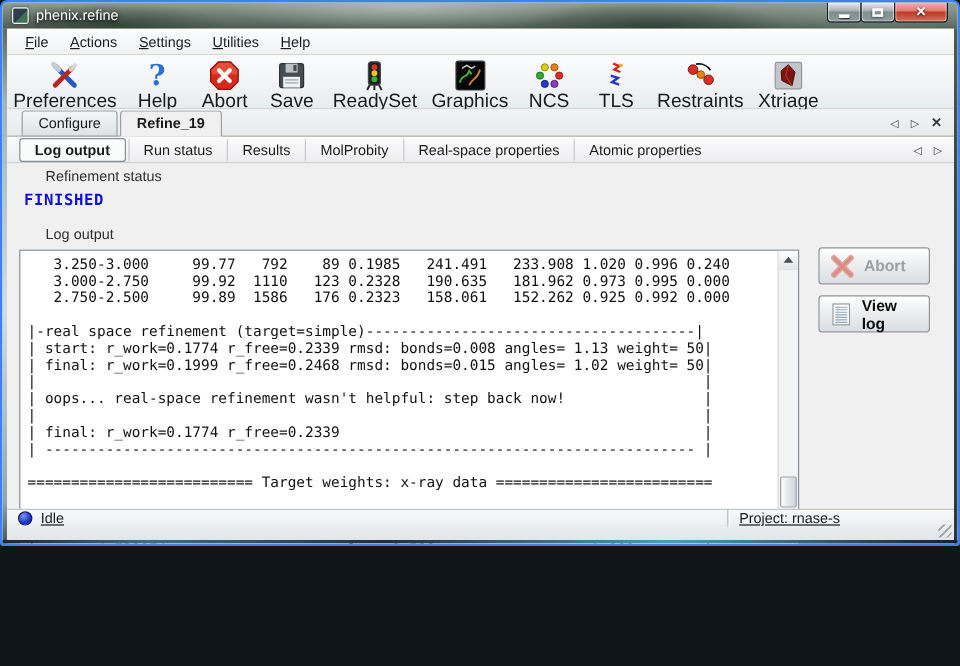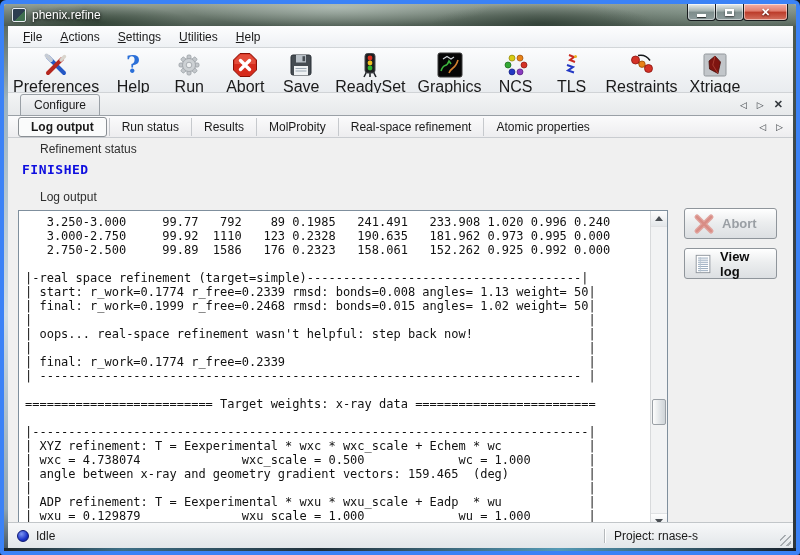--- a/index.html
+++ b/index.html
@@ -1,20 +1,20 @@
 <!DOCTYPE html>
 <html><head>
 <meta charset="utf-8">
 <style>
   html,body{margin:0;padding:0;background:#10151a;}
   *{box-sizing:border-box;}
   body{font-family:"Liberation Sans",sans-serif;font-size:12px;color:#1a1a1a;}
 
-  .window{position:relative;width:800px;height:555px;border-radius:6px 6px 3px 3px;overflow:hidden;
-    background:#f0f0f0;border:4px solid #3b82f6;}
+  .window{position:relative;width:800px;height:455px;border-radius:6px 6px 3px 3px;overflow:hidden;
+    background:#f0f0f0;border:2px solid #3b82f6;}
 
   
   .titlebar{position:absolute;top:0;left:0;right:0;height:22px;
     background:
       radial-gradient(ellipse 130px 26px at 12% 85%, rgba(34,52,38,.6), transparent 70%),
       radial-gradient(ellipse 220px 30px at 42% 15%, rgba(202,214,208,.55), transparent 70%),
       radial-gradient(ellipse 160px 30px at 68% 90%, rgba(28,44,34,.55), transparent 70%),
       radial-gradient(ellipse 200px 34px at 92% 30%, rgba(148,168,158,.5), transparent 70%),
       linear-gradient(to bottom,#93a096,#6a786d 55%,#4d5b51);
     display:flex;align-items:center;}
@@ -95,22 +95,22 @@
   .side-btn{position:absolute;left:676px;width:93px;height:31px;display:flex;align-items:center;gap:7px;
     padding:0 8px;border:1px solid #8f959b;border-radius:3px;
     background:linear-gradient(#ffffff,#eceeef 45%,#dcdfe2);box-shadow:inset 0 1px 0 #fff;}
   .side-btn .blabel{font-size:13px;font-weight:bold;}
   .btn-abort{top:70px;}
   .btn-abort .blabel{color:#9a9fa4;}
   .btn-viewlog{top:110px;}
   .btn-viewlog .blabel{color:#0d0d0d;}
 
   
-  .statusbar{height:26px;flex:none;display:flex;align-items:center;
-    background:linear-gradient(#f7f8f9,#e2e6e9);border-top:1px solid #c2c6c9;position:relative;}
+  .statusbar{height:26px;flex:none;display:flex;align-items:flex-start;
+    background:linear-gradient(#f7f8f9,#e2e6e9);border-top:1px solid #c2c6c9;position:relative;text-decoration:underline;}
   .sb-left{flex:1;display:flex;align-items:center;gap:7px;padding-left:9px;}
   .sb-right{width:189px;display:flex;align-items:center;padding-left:9px;
     border-left:1px solid #b5b9bc;box-shadow:inset 1px 0 0 #fff;}
   .idle-dot{width:12px;height:12px;border-radius:50%;
     background:radial-gradient(circle at 35% 30%,#7d96f2,#1d35c9 60%,#101f8a);border:1px solid #0d1874;}
   .grip{position:absolute;right:2px;bottom:2px;width:11px;height:11px;
     background:repeating-linear-gradient(135deg,transparent 0 3px,#a7acb0 3px 4.5px);}
 </style>
 </head>
 <body>
@@ -162,35 +162,20 @@
 
       <div class="tbitem">
         <div class="tbicon">
           <svg width="26" height="26" viewBox="0 0 26 26">
             <text x="13" y="21" text-anchor="middle" font-family="DejaVu Serif, serif" font-size="24" font-weight="bold" fill="#2a6fd8">?</text>
           </svg>
         </div>
         <span class="tblabel">Help</span>
       </div>
 
-      <div class="tbitem">
-        <div class="tbicon">
-          <svg width="26" height="26" viewBox="0 0 26 26">
-            <g fill="#c3c7cb" stroke="#9aa0a5" stroke-width="0.8">
-              <rect x="11" y="3" width="4" height="20" rx="1.4"></rect>
-              <rect x="11" y="3" width="4" height="20" rx="1.4" transform="rotate(45 13 13)"></rect>
-              <rect x="11" y="3" width="4" height="20" rx="1.4" transform="rotate(90 13 13)"></rect>
-              <rect x="11" y="3" width="4" height="20" rx="1.4" transform="rotate(135 13 13)"></rect>
-              <circle cx="13" cy="13" r="6.5" fill="#cdd1d4"></circle>
-              <circle cx="13" cy="13" r="2.8" fill="#eef0f1"></circle>
-            </g>
-          </svg>
-        </div>
-        <span class="tblabel">Run</span>
-      </div>
 
       <div class="tbitem">
         <div class="tbicon">
           <svg width="26" height="26" viewBox="0 0 26 26">
             <polygon points="8,1.5 18,1.5 24.5,8 24.5,18 18,24.5 8,24.5 1.5,18 1.5,8" fill="#d62b1c" stroke="#8a1005" stroke-width="1"></polygon>
             <polygon points="8.4,2.5 17.6,2.5 23.5,8.4 23.5,12 2.5,12 2.5,8.4" fill="#ef6a55" opacity="0.55"></polygon>
             <path d="M8.5 8.5 L17.5 17.5 M17.5 8.5 L8.5 17.5" stroke="#ffffff" stroke-width="3.4" stroke-linecap="round"></path>
           </svg>
         </div>
         <span class="tblabel">Abort</span>
@@ -283,33 +268,34 @@
             <path d="M13 4 L10.8 13 L16 21.5" stroke="#a83c30" stroke-width="1" fill="none"></path>
           </svg>
         </div>
         <span class="tblabel">Xtriage</span>
       </div>
 
     </div>
 
     <div class="tabrow">
       <div class="tab">Configure</div>
+      <div class="tab selected">Refine_19</div>
       <div class="tabnav">
         <span class="navglyph">◁</span>
         <span class="navglyph">▷</span>
         <span class="navglyph closeglyph">✕</span>
       </div>
     </div>
 
     <div class="subtabrow">
       <div class="subtab selected">Log output</div>
       <div class="subtab">Run status</div>
       <div class="subtab">Results</div>
       <div class="subtab">MolProbity</div>
-      <div class="subtab">Real-space refinement</div>
+      <div class="subtab">Real-space properties</div>
       <div class="subtab">Atomic properties</div>
       <div class="subnav">
         <span>◁</span>
         <span>▷</span>
       </div>
     </div>
 
     <div class="panel">
       <div class="caption" style="top:4px;">Refinement status</div>
       <div class="finished">FINISHED</div>

